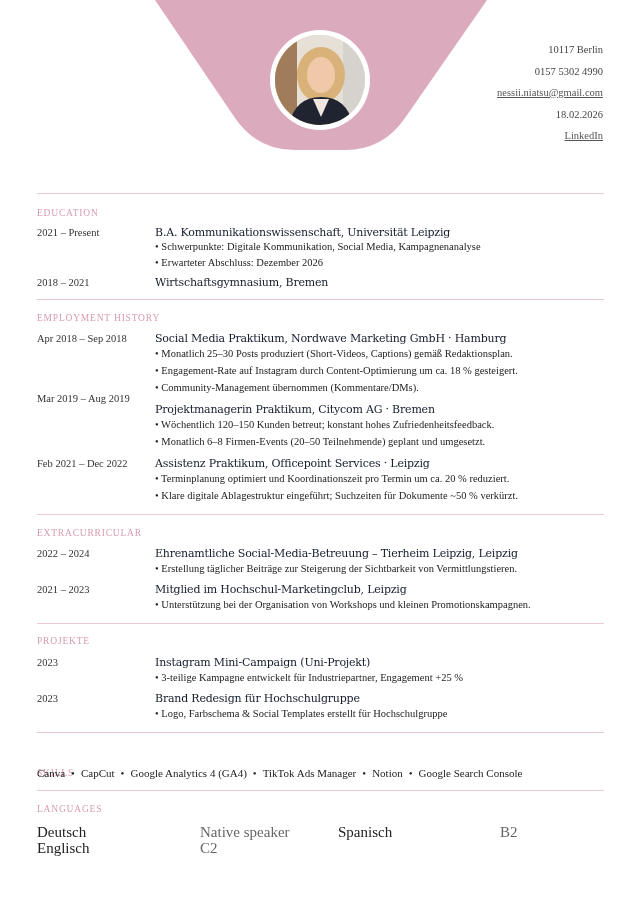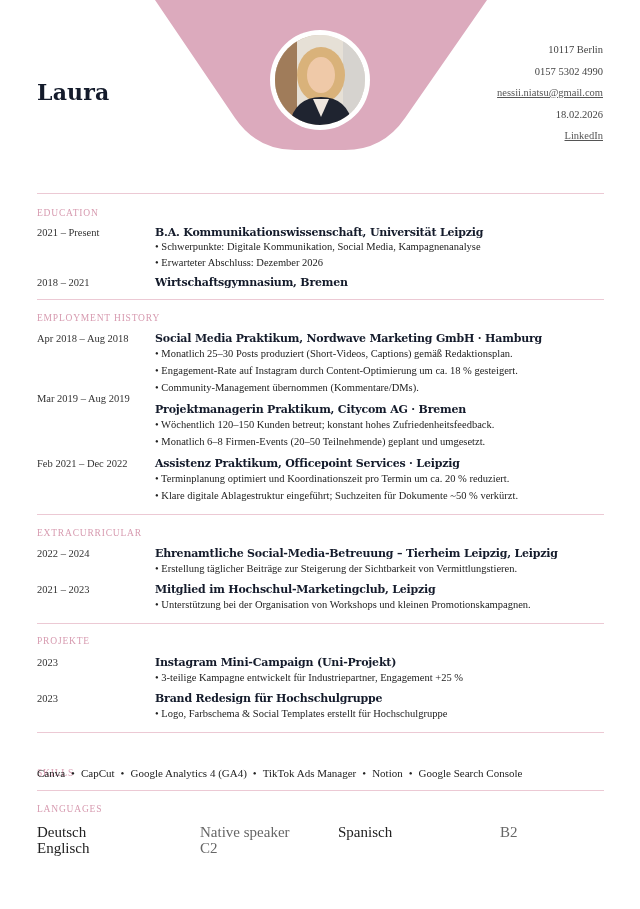--- a/index.html
+++ b/index.html
@@ -11,21 +11,21 @@
   .photo-inner { position:absolute; left:5px; top:5px; width:90px; height:90px; border-radius:50%; overflow:hidden;
            background:linear-gradient(90deg,#8a6a4a 0%,#b59070 18%,#e8e2d8 60%,#d9d6d2 100%); }
   .name { position:absolute; left:37px; top:80px; font-family:"DejaVu Serif",serif; font-weight:bold;
           font-size:22px; line-height:24px; color:#141b2b; letter-spacing:0.2px; }
   .contact { position:absolute; right:37px; top:42px; text-align:right; font-size:10.5px; color:#444; font-family:"Liberation Serif",serif; }
   .contact div { height:21.5px; line-height:16px; }
   .contact .link { text-decoration:underline; color:#555; cursor:pointer; }
   .divider { position:absolute; left:37px; width:567px; height:1px; background:#ecc9d4; }
   .sec-title { position:absolute; left:37px; font-size:9.5px; letter-spacing:0.8px; color:#d79bb0; font-family:"Liberation Serif",serif; }
   .row-date { position:absolute; left:37px; font-size:10.5px; color:#333; font-family:"Liberation Serif",serif; }
-  .row-title { position:absolute; left:155px; font-size:11px; font-weight:bold; color:#141b2b; font-family:"DejaVu Serif",serif; letter-spacing:-0.2px; }
+  .row-title { position:absolute; left:155px; font-size:11px; font-weight:normal; color:#141b2b; font-family:"DejaVu Serif",serif; letter-spacing:-0.2px; }
   .bullet { position:absolute; left:155px; font-size:10.5px; color:#222; font-family:"Liberation Serif",serif; white-space:nowrap; }
   .skills { position:absolute; left:37px; top:767px; font-size:11px; color:#222; font-family:"Liberation Serif",serif; }
   .skills span.sep { margin:0 6px; }
   .lang { position:absolute; font-size:15px; font-family:"Liberation Serif",serif; }
   .lang.n { color:#222; }
   .lang.l { color:#666; }
 </style>
 </head>
 <body>
 
@@ -41,21 +41,20 @@
       <rect x="68" y="0" width="22" height="90" fill="#d6d3cf"></rect>
       <ellipse cx="46" cy="40" rx="24" ry="28" fill="#d9b27a"></ellipse>
       <ellipse cx="46" cy="40" rx="14" ry="18" fill="#efc9a8"></ellipse>
       <path d="M14 90 Q20 62 46 62 Q72 62 78 90 Z" fill="#1f2430"></path>
       <path d="M38 64 L46 82 L54 64 Z" fill="#efe7df"></path>
     </svg>
   </div>
 </div>
 
 <div class="name">
-  <div>Laura</div>
 </div>
 
 <div class="contact">
   <div>10117 Berlin</div>
   <div>0157 5302 4990</div>
   <div><span class="link">nessii.niatsu@gmail.com</span></div>
   <div>18.02.2026</div>
   <div><span class="link">LinkedIn</span></div>
 </div>
 
@@ -66,21 +65,21 @@
 <div class="row-title" style="top:226px">B.A. Kommunikationswissenschaft, Universität Leipzig</div>
 <div class="bullet" style="top:241px">• Schwerpunkte: Digitale Kommunikation, Social Media, Kampagnenanalyse</div>
 <div class="bullet" style="top:257px">• Erwarteter Abschluss: Dezember 2026</div>
 
 <div class="row-date" style="top:277px">2018 – 2021</div>
 <div class="row-title" style="top:276px">Wirtschaftsgymnasium, Bremen</div>
 
 <div class="divider" style="top:299px"></div>
 <div class="sec-title" style="top:313px">EMPLOYMENT HISTORY</div>
 
-<div class="row-date" style="top:333px">Apr 2018 – Aug 2018</div>
+<div class="row-date" style="top:333px">Apr 2018 – Sep 2018</div>
 <div class="row-title" style="top:332px">Social Media Praktikum, Nordwave Marketing GmbH · Hamburg</div>
 <div class="bullet" style="top:348px">• Monatlich 25–30 Posts produziert (Short-Videos, Captions) gemäß Redaktionsplan.</div>
 <div class="bullet" style="top:365px">• Engagement-Rate auf Instagram durch Content-Optimierung um ca. 18 % gesteigert.</div>
 <div class="bullet" style="top:382px">• Community-Management übernommen (Kommentare/DMs).</div>
 
 <div class="row-date" style="top:393px">Mar 2019 – Aug 2019</div>
 <div class="row-title" style="top:403px">Projektmanagerin Praktikum, Citycom AG · Bremen</div>
 <div class="bullet" style="top:419px">• Wöchentlich 120–150 Kunden betreut; konstant hohes Zufriedenheitsfeedback.</div>
 <div class="bullet" style="top:436px">• Monatlich 6–8 Firmen-Events (20–50 Teilnehmende) geplant und umgesetzt.</div>
 

